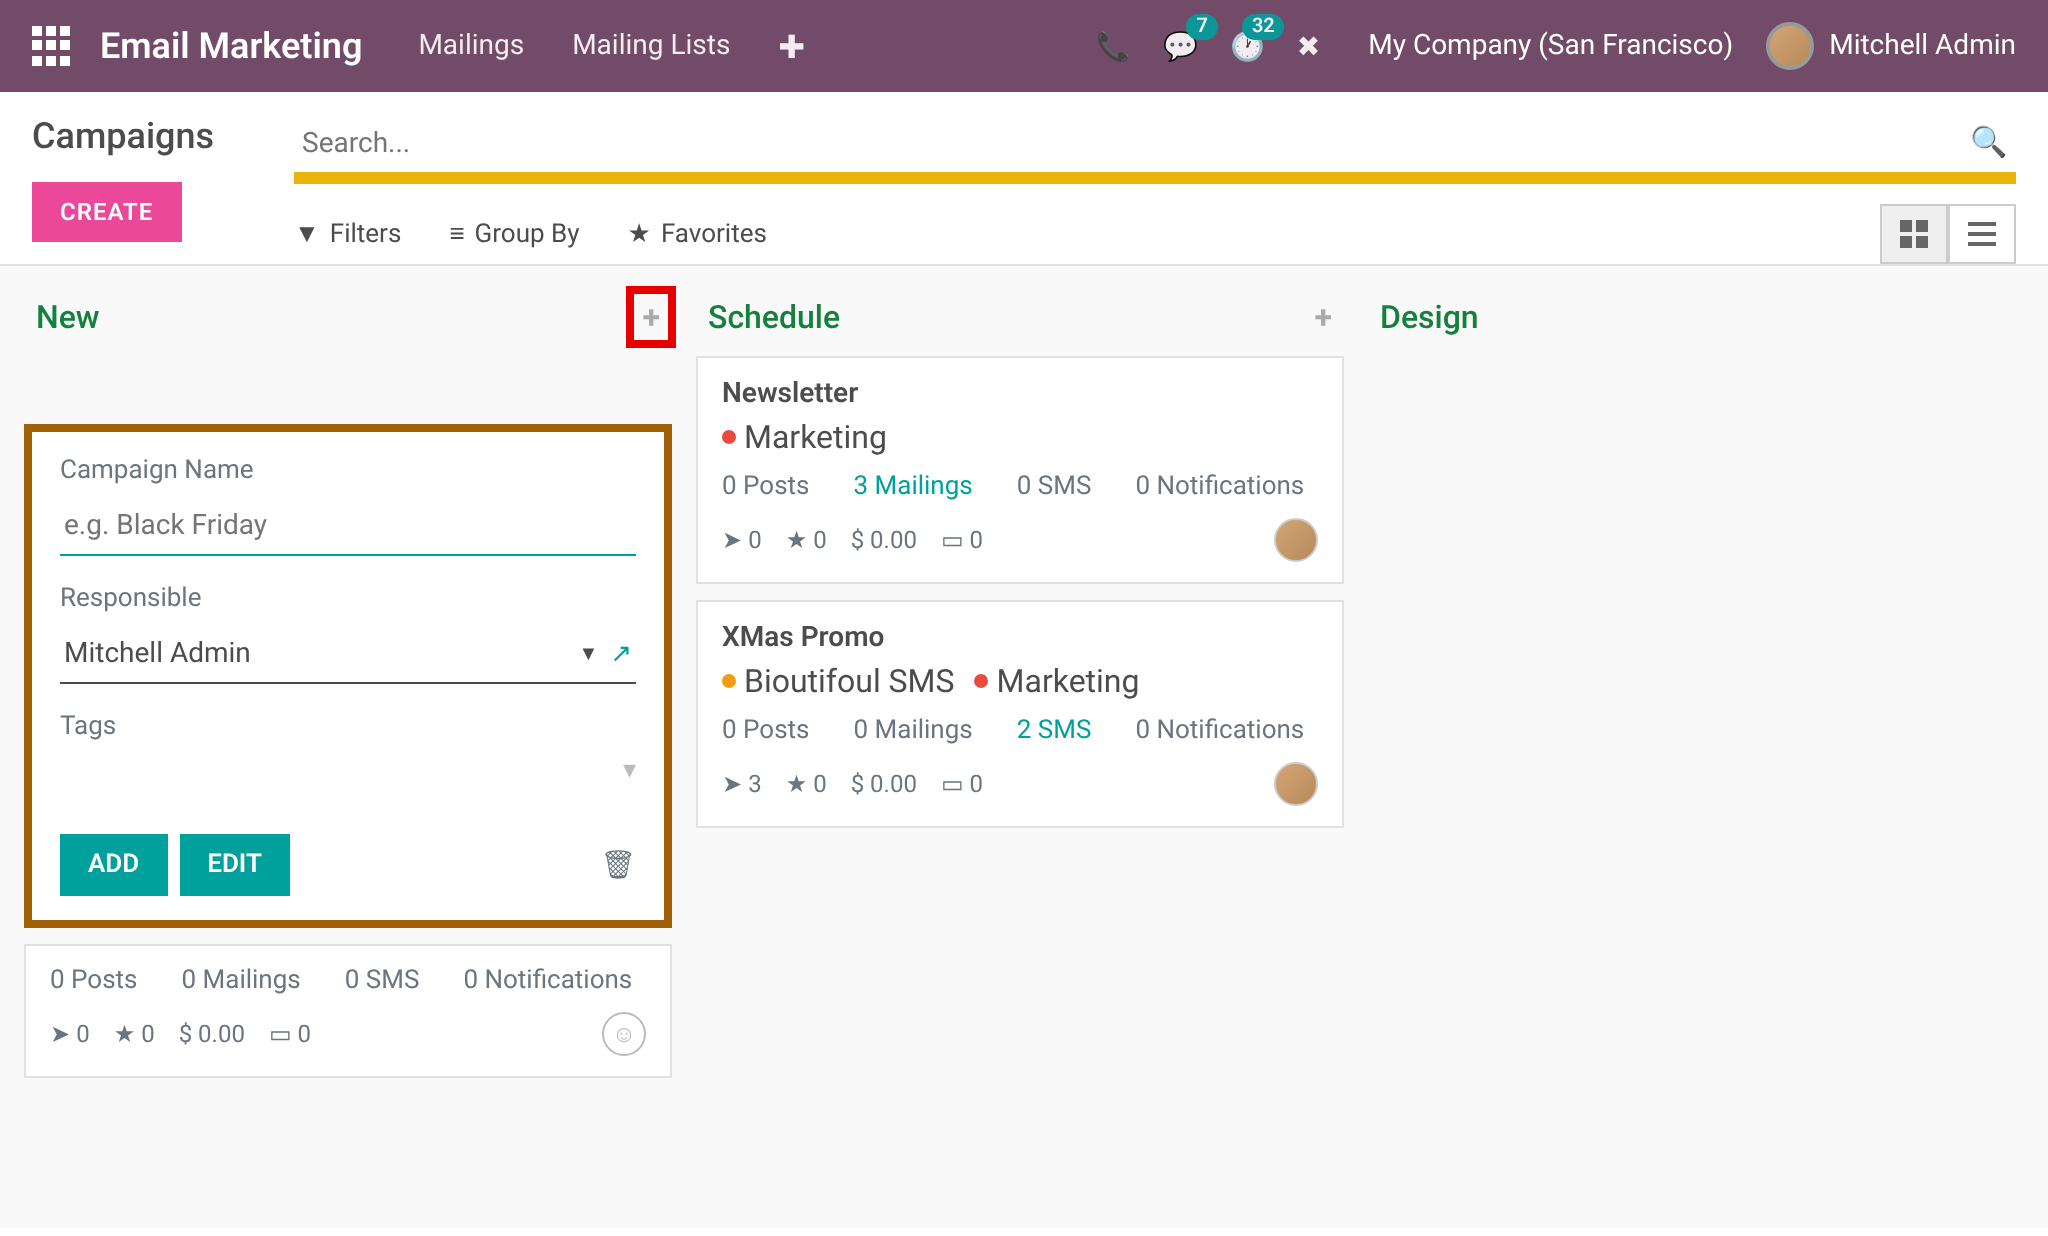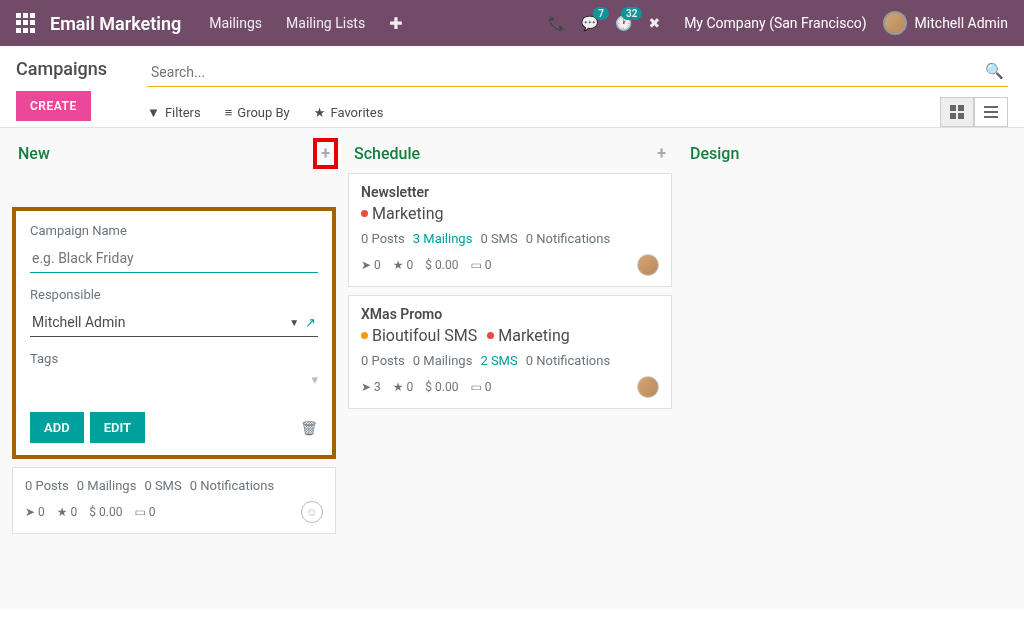--- a/index.html
+++ b/index.html
@@ -16,21 +16,21 @@
     .badge { position: absolute; top: -8px; right: -10px; background: #00A09D; color: #fff; font-size: 10px; padding: 1px 5px; border-radius: 10px; font-weight: 600; }
     .company { margin: 0 16px; font-size: 14px; }
     .avatar { width: 24px; height: 24px; border-radius: 50%; background: linear-gradient(135deg, #d4a574, #b8895a); display: inline-block; vertical-align: middle; margin-right: 8px; border: 2px solid #999; }
     .user { font-size: 14px; }
 
     .control-bar { display: flex; padding: 12px 16px 0 16px; align-items: flex-start; }
     .cb-left h1 { font-size: 18px; font-weight: 500; color: #4c4c4c; margin-bottom: 12px; }
     .create-btn { background: #ec4899; color: #fff; border: none; padding: 8px 14px; font-size: 12px; font-weight: 600; cursor: pointer; letter-spacing: 0.5px; }
     .cb-right { flex: 1; margin-left: 40px; }
     .search-row { position: relative; margin-bottom: 10px; }
-    .search-input { width: 100%; border: none; border-bottom: 1px solid #eab308; padding: 6px 28px 6px 4px; font-size: 14px; outline: none; }
+    .search-input { width: 100%; border: none; border-bottom: 6px solid #eab308; padding: 6px 28px 6px 4px; font-size: 14px; outline: none; }
     .search-icon { position: absolute; right: 4px; top: 4px; font-size: 15px; color: #666; cursor: pointer; }
     .filter-row { display: flex; align-items: center; gap: 24px; color: #4c4c4c; font-size: 13px; }
     .filter-item { cursor: pointer; display: flex; align-items: center; gap: 5px; }
     .view-switch { margin-left: auto; display: flex; }
     .view-btn { width: 34px; height: 30px; border: 1px solid #ccc; display: flex; align-items: center; justify-content: center; cursor: pointer; background: #fff; color: #666; }
     .view-btn.active { background: #eee; }
 
     .kanban { display: flex; padding: 10px 6px; gap: 0; background: #f9f9f9; border-top: 1px solid #dee2e6; height: calc(618px - 46px - 90px); }
     .column { width: 336px; padding: 0 6px; }
     .col-header { display: flex; align-items: center; padding: 6px 6px 10px 6px; }
@@ -51,21 +51,21 @@
     .form-btns { display: flex; align-items: center; gap: 6px; }
     .btn-add, .btn-edit { background: #00A09D; color: #fff; border: none; padding: 8px 14px; font-size: 13px; font-weight: 600; cursor: pointer; }
     .trash { margin-left: auto; color: #6c757d; cursor: pointer; font-size: 14px; }
 
     .card-title { font-size: 14px; font-weight: 600; color: #4c4c4c; margin-bottom: 4px; }
     .tags { display: flex; gap: 10px; margin-bottom: 8px; font-size: 16px; }
     .tag { display: flex; align-items: center; gap: 4px; }
     .dot { width: 7px; height: 7px; border-radius: 50%; display: inline-block; }
     .dot-red { background: #e74c3c; }
     .dot-orange { background: #f39c12; }
-    .stats { display: flex; gap: 8px; font-size: 13px; color: #6c757d; margin-bottom: 8px; }
+    .stats { display: flex; gap: 22px; font-size: 13px; color: #6c757d; margin-bottom: 8px; }
     .stat-link { color: #00A09D; }
     .footer { display: flex; align-items: center; gap: 12px; color: #6c757d; font-size: 12px; }
     .footer .icon { display: flex; align-items: center; gap: 3px; }
     .mini-avatar { width: 22px; height: 22px; border-radius: 50%; background: linear-gradient(135deg, #d4a574, #b8895a); margin-left: auto; border: 1px solid #ccc; }
     .smiley { width: 22px; height: 22px; border-radius: 50%; border: 1.5px solid #bbb; margin-left: auto; display: flex; align-items: center; justify-content: center; color: #bbb; font-size: 12px; }
 
     
   </style>
 </head>
 <body>

